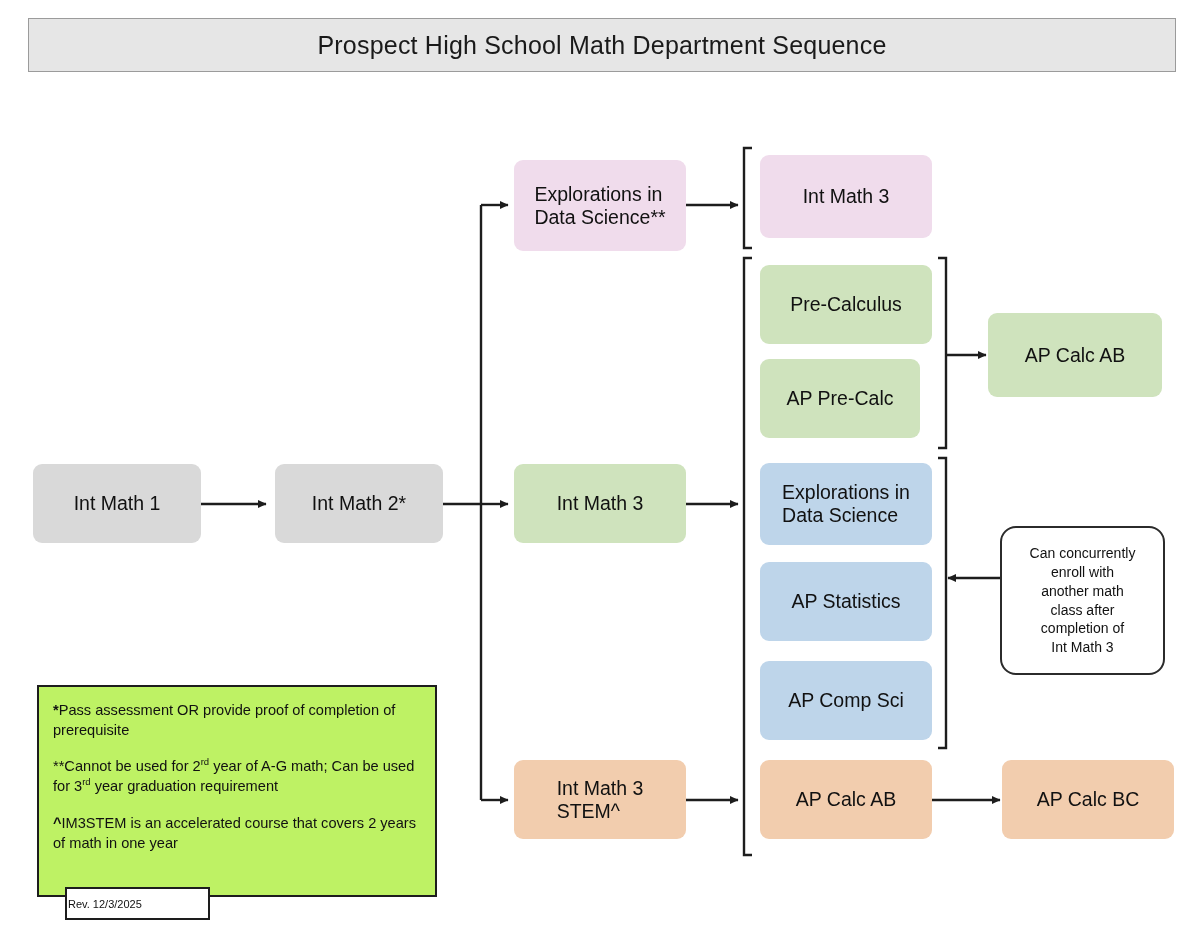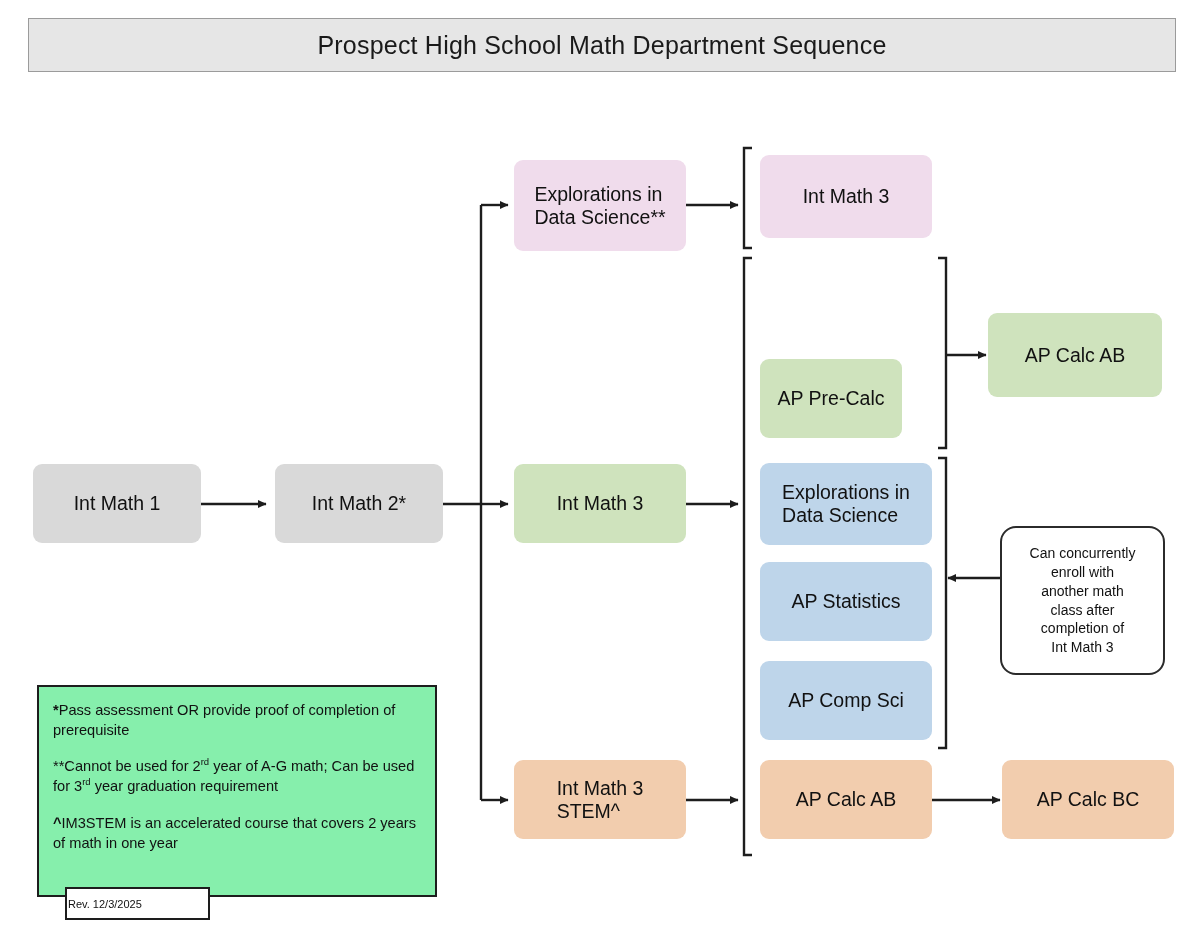--- a/index.html
+++ b/index.html
@@ -65,21 +65,21 @@
     padding: 6px 10px;
     white-space: pre-line;
   }
 
   
   .legend {
     position: absolute;
     left: 37px; top: 685px;
     width: 400px; height: 212px;
     border: 2px solid #1d1d1d;
-    background: #86efac;
+    background: #bef264;
     padding: 13px 14px 0 14px;
     font-size: 14.6px;
     line-height: 1.38;
     color: #111;
   }
   .legend p { margin: 0 0 16px 0; }
   .legend p:last-child { margin-bottom: 12px; }
   .legend b { font-weight: 700; }
   .legend sup { font-size: 9.5px; vertical-align: super; line-height: 0; }
 
@@ -156,22 +156,23 @@
   <div class="node pink" style="left:514px; top:160px; width:172px; height:91px;">Explorations in
 Data Science**</div>
 
   <div class="node pink" style="left:760px; top:155px; width:172px; height:83px;">Int Math 3</div>
 
   <div class="node green" style="left:514px; top:464px; width:172px; height:79px;">Int Math 3</div>
 
   <div class="node orange" style="left:514px; top:760px; width:172px; height:79px;">Int Math 3
 STEM^</div>
 
-
-  <div class="node green" style="left:760px; top:359px; width:142px; height:79px;">AP Pre-Calc</div>
+  <div class="node green" style="left:760px; top:265px; width:172px; height:79px;">Pre-Calculus</div>
+
+  <div class="node green" style="left:760px; top:359px; width:160px; height:79px;">AP Pre-Calc</div>
 
   <div class="node green" style="left:988px; top:313px; width:174px; height:84px;">AP Calc AB</div>
 
   <div class="node blue" style="left:760px; top:463px; width:172px; height:82px;">Explorations in
 Data Science</div>
 
   <div class="node blue" style="left:760px; top:562px; width:172px; height:79px;">AP Statistics</div>
 
   <div class="node blue" style="left:760px; top:661px; width:172px; height:79px;">AP Comp Sci</div>
 

